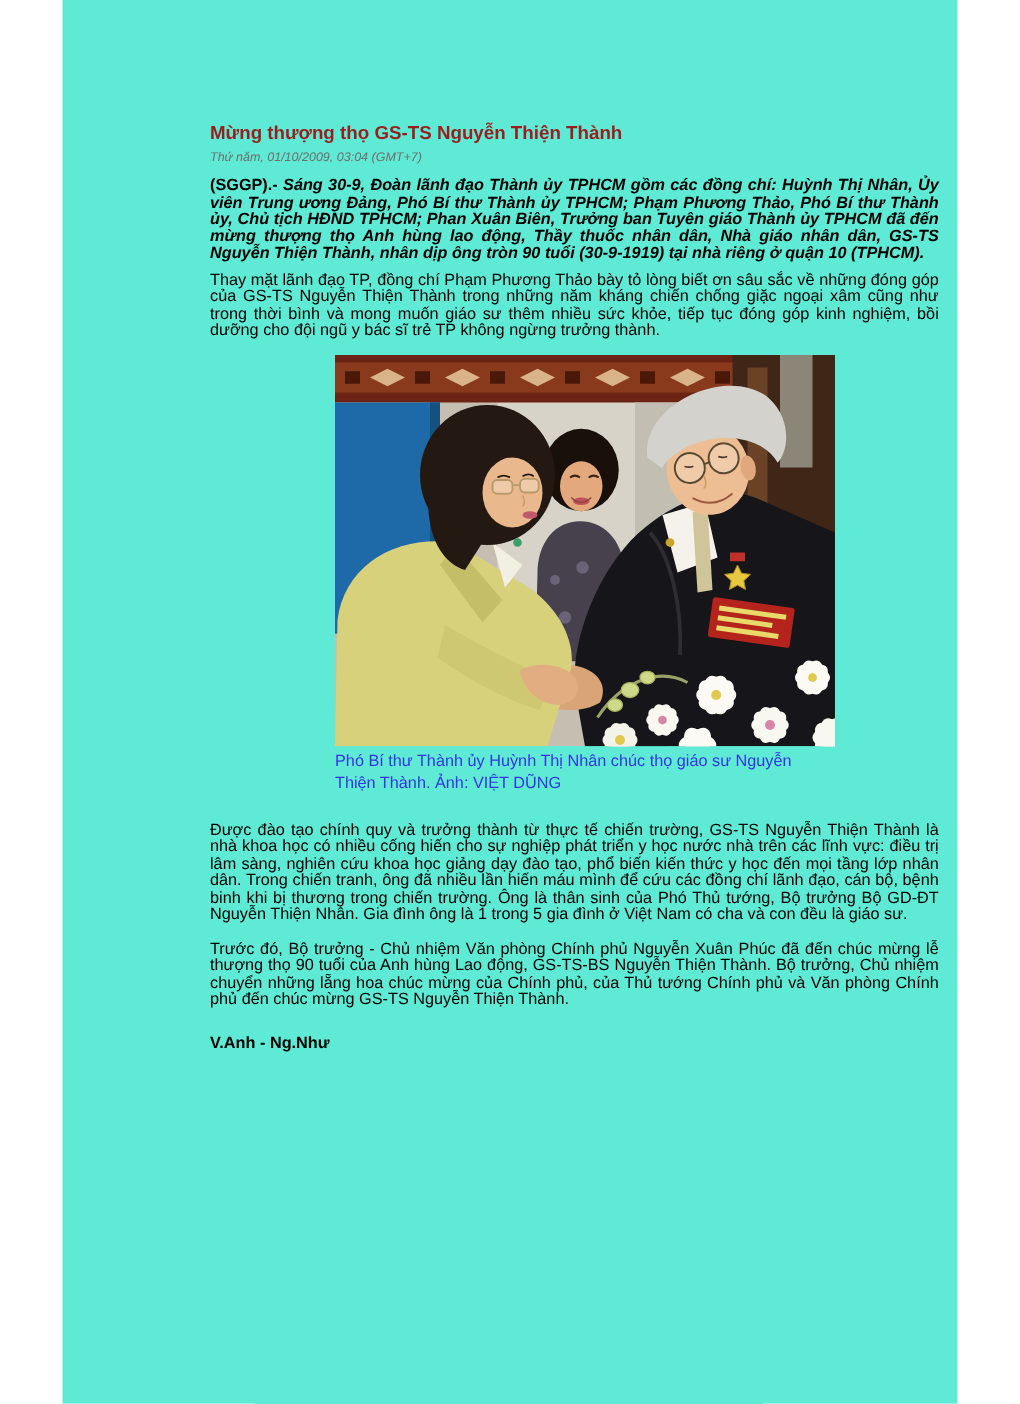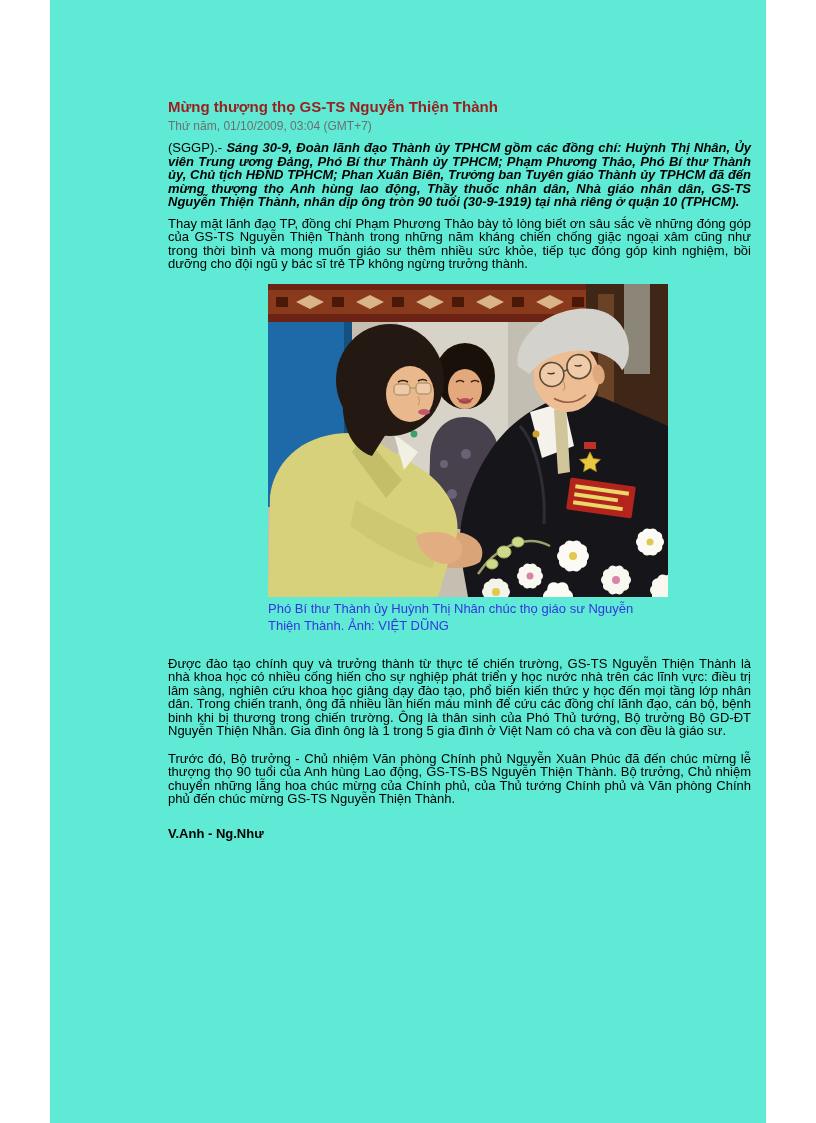--- a/index.html
+++ b/index.html
@@ -9,26 +9,26 @@
     background:#5eead4; overflow:hidden; margin:0 auto;
   }
   .content {
     position:absolute; left:118px; top:97px; width:583px;
     color:#000000; font-size:13px; line-height:13.5px;
   }
   .article-title {
     margin:0; color:#9b1e1e; font-size:15px; line-height:19px; font-weight:bold;
   }
   .dateline {
-    margin-top:4px; color:#6e6e6e; font-size:12px; line-height:13px;
+    margin-top:4px; color:#6e6e6e; font-style:italic; font-size:10px; line-height:13px;
   }
   .lead {
     margin:8px 0 0 0; font-weight:bold; font-style:italic; text-align:justify;
   }
-  .lead .lead-prefix { font-weight:normal; font-style:normal; }
+  .lead .lead-prefix { font-weight:bold; font-style:normal; }
   .para { margin:8px 0 0 0; text-align:justify; }
   .para-after-photo { margin-top:22px; }
   .para-last { margin-top:14px; }
   .photo-figure { margin:13px 0 0 93px; width:400px; }
   .photo-frame { width:400px; height:313px; display:block; }
   .photo-caption {
     margin-top:3px; color:#3535e0; font-size:13px; line-height:17.5px; text-align:left;
   }
   .byline { margin-top:21px; text-align:left; font-weight:bold; font-size:13px; }
 </style>

